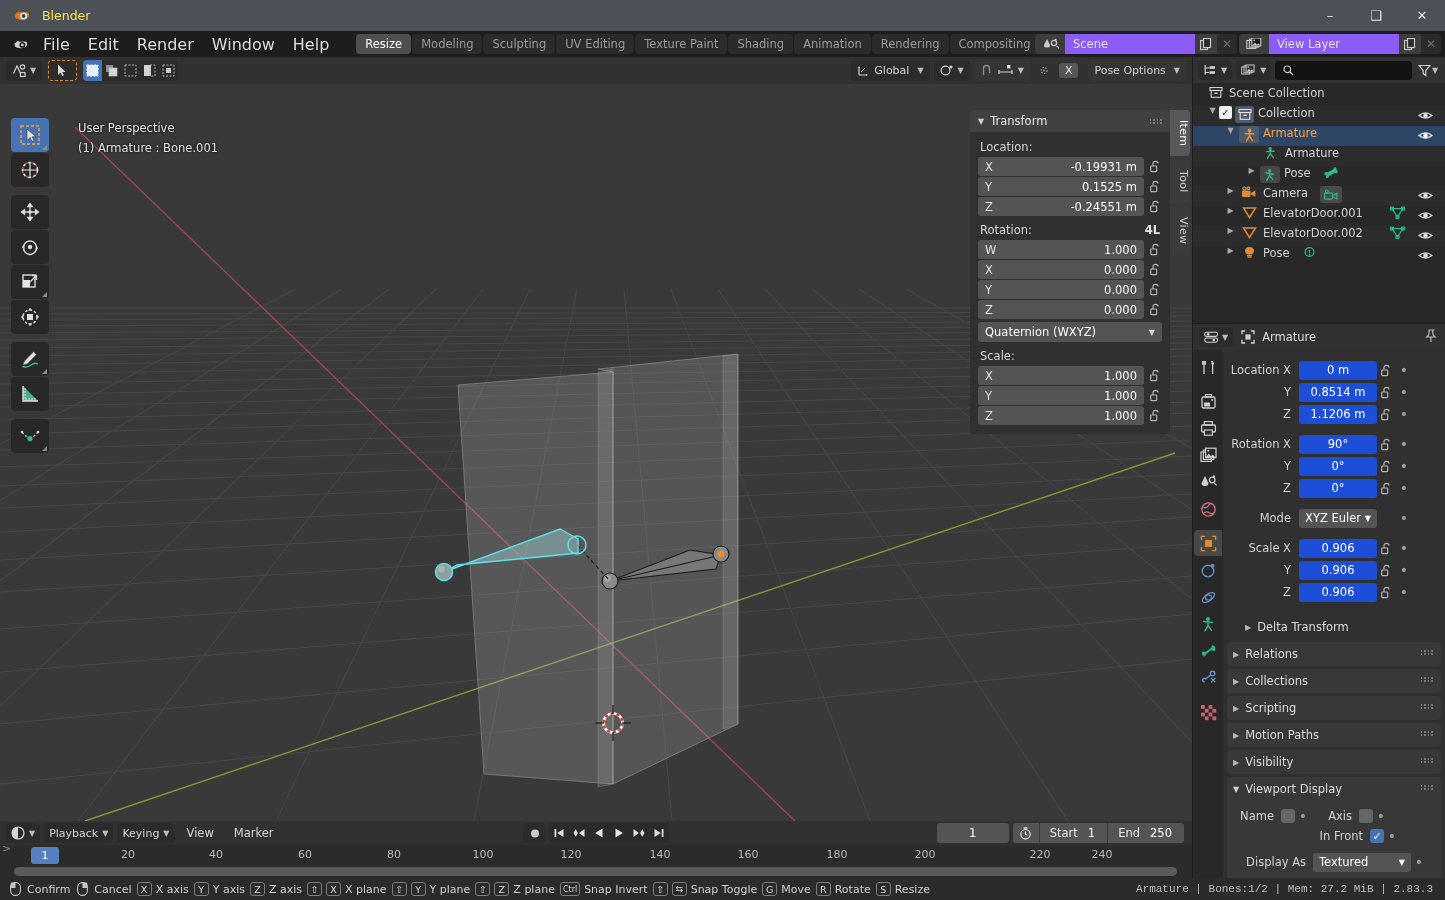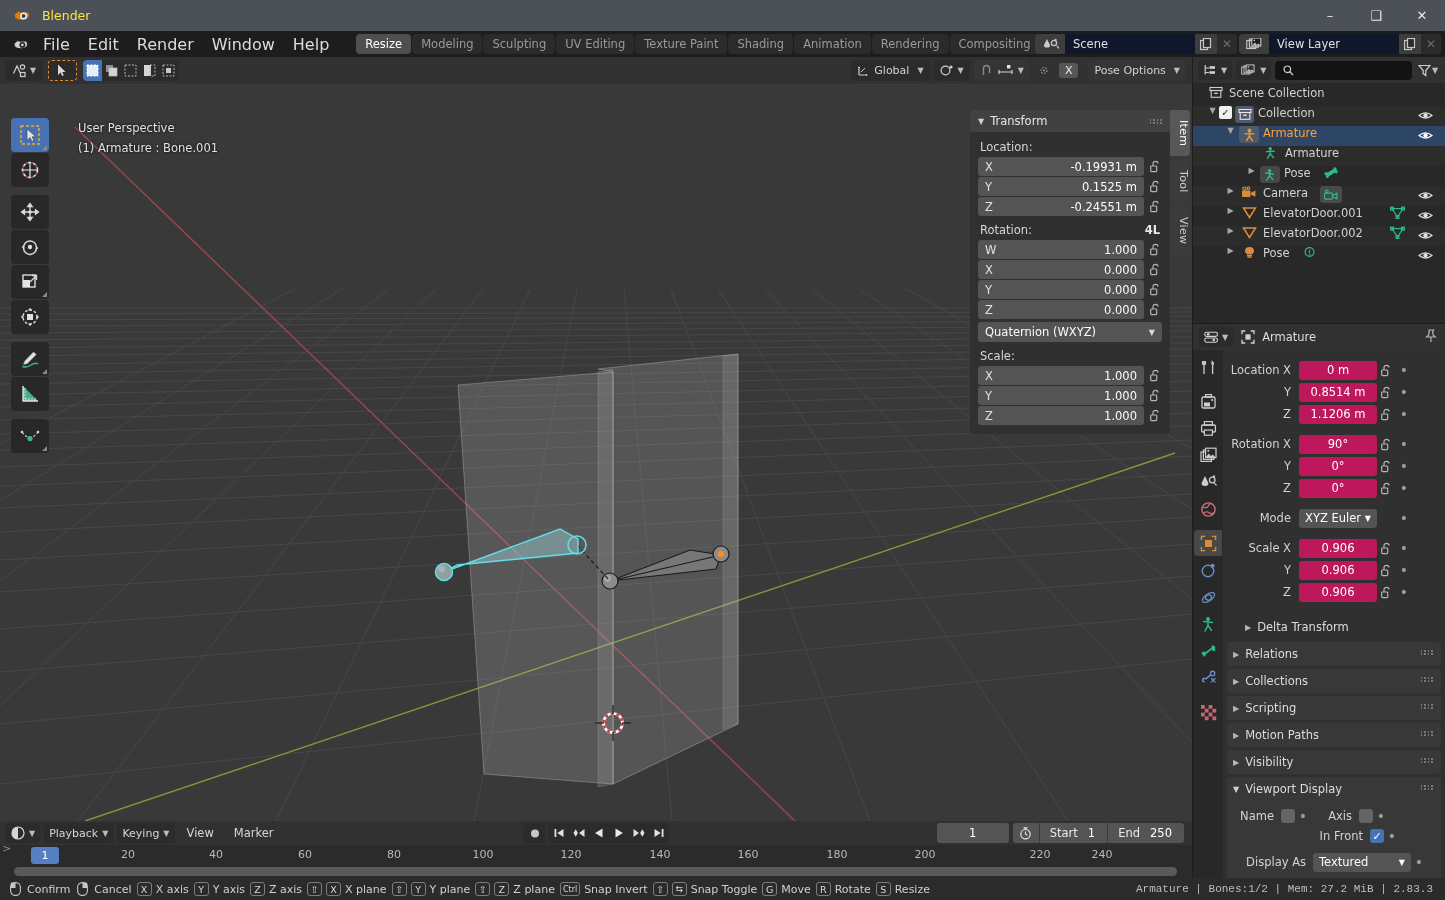--- a/index.html
+++ b/index.html
@@ -38,21 +38,21 @@
   .wstab {
     height: 20px; padding: 0 9px; display: flex; align-items: center;
     font-size: 11.5px; color: #9a9a9a; background: #2b2b2b;
     border-radius: 4px;
   }
   .wstab.active { background: #4f4f4f; color: #ffffff; }
   .wstab.plus { color: #b0b0b0; padding: 0 7px; background: transparent; }
   .topbar-right { position: absolute; right: 4px; top: 0; height: 26px; display: flex; align-items: center; gap: 2px; }
   .id-block { display: flex; align-items: center; background: #2b2b2b; border-radius: 4px; height: 20px; }
   .id-icon { width: 30px; height: 20px; display:flex; align-items:center; justify-content:center; gap:1px; background:#3d3d3d; border-radius:4px 0 0 4px;}
-  .id-name { background: #0f172a; height: 20px; min-width: 130px; display:flex; align-items:center; padding: 0 8px; font-size: 11.5px; color:#e0e0e0;}
+  .id-name { background: #8b5cf6; height: 20px; min-width: 130px; display:flex; align-items:center; padding: 0 8px; font-size: 11.5px; color:#e0e0e0;}
   .id-dup { width: 22px; height: 20px; display:flex; align-items:center; justify-content:center; background:#3d3d3d;}
   .id-x { width: 20px; height: 20px; display:flex; align-items:center; justify-content:center; color:#6e6e6e; font-size:12px; background:#2b2b2b; border-radius:0 4px 4px 0;}
 
   
   .vp-header {
     position: absolute; left: 0; top: 57px; width: 1192px; height: 27px;
     background: #313131; display: flex; align-items: center; padding: 0 6px;
   }
   .hbtn { height: 21px; background: #2b2b2b; border-radius: 4px; display: flex; align-items: center; padding: 0 6px; gap:4px; color: #d2d2d2; font-size: 11px;}
   .seg { display: flex; background: #2b2b2b; border-radius: 4px; overflow: hidden; height: 21px; }
@@ -140,21 +140,21 @@
   .pr-editor-btn { height: 20px; background: #2b2b2b; border-radius: 4px; display:flex; align-items:center; padding: 0 5px; gap: 3px;}
   .pr-breadcrumb { display:flex; align-items:center; gap: 7px; font-size: 11.5px; color: #dedede;}
   .pr-pin { position:absolute; right: 8px; top: 5px; }
   .pr-tabs { position: absolute; left: 0; top: 26px; width: 30px; bottom: 0; background: #282828; padding-top: 4px; display:flex; flex-direction:column; align-items:center; gap: 1px;}
   .pr-tab { width: 28px; height: 26px; display:flex; align-items:center; justify-content:center; border-radius: 4px 0 0 4px;}
   .pr-tab.active { background: #484848; }
   .pr-tab.gap { margin-top: 7px; }
   .pr-content { position:absolute; left: 30px; top: 26px; right: 0; bottom: 0; background: #303030; overflow: hidden; }
   .pr-row { display:flex; align-items:center; height: 20px; margin-bottom: 2px; padding-right: 4px;}
   .pr-rlabel { width: 76px; text-align: right; font-size: 11.5px; color: #d2d2d2; padding-right: 8px;}
-  .pr-field { width: 78px; height: 19px; background:#be185d; border-radius:3px; display:flex; align-items:center; justify-content:center; font-size:11.5px; color:#fdfdfd;}
+  .pr-field { width: 78px; height: 19px; background:#1d4ed8; border-radius:3px; display:flex; align-items:center; justify-content:center; font-size:11.5px; color:#fdfdfd;}
   .pr-sel { width: 78px; height: 19px; background:#545454; border-radius:3px; display:flex; align-items:center; justify-content:space-between; padding: 0 6px; font-size:11.5px; color:#fdfdfd;}
   .pr-lock { width: 19px; display:flex; align-items:center; justify-content:center;}
   .pr-dot { width: 16px; display:flex; align-items:center; justify-content:center; color:#9b9b9b; font-size:14px;}
   .pr-spacer { height: 8px; }
   .pr-panel-head { height: 24px; display:flex; align-items:center; font-size: 11.5px; color:#dcdcdc; background: #383838; border-radius:4px; margin: 3px 4px 1px 4px; padding-left: 6px; gap: 6px; position: relative;}
   .pr-panel-head.sub { background: transparent; margin-left: 16px; }
   .pr-grip { position:absolute; right: 8px; top: 8px; display:grid; grid-template-columns: repeat(4, 2px); gap: 1.5px;}
   .pr-grip i { width:1.5px; height:1.5px; background:#787878; display:block;}
   .pr-open-body { background: #383838; margin: 0 4px; border-radius: 0 0 4px 4px; padding: 6px 0 8px 0;}
   .chkbox { width: 14px; height: 14px; border-radius: 3px; background: #656565; }

